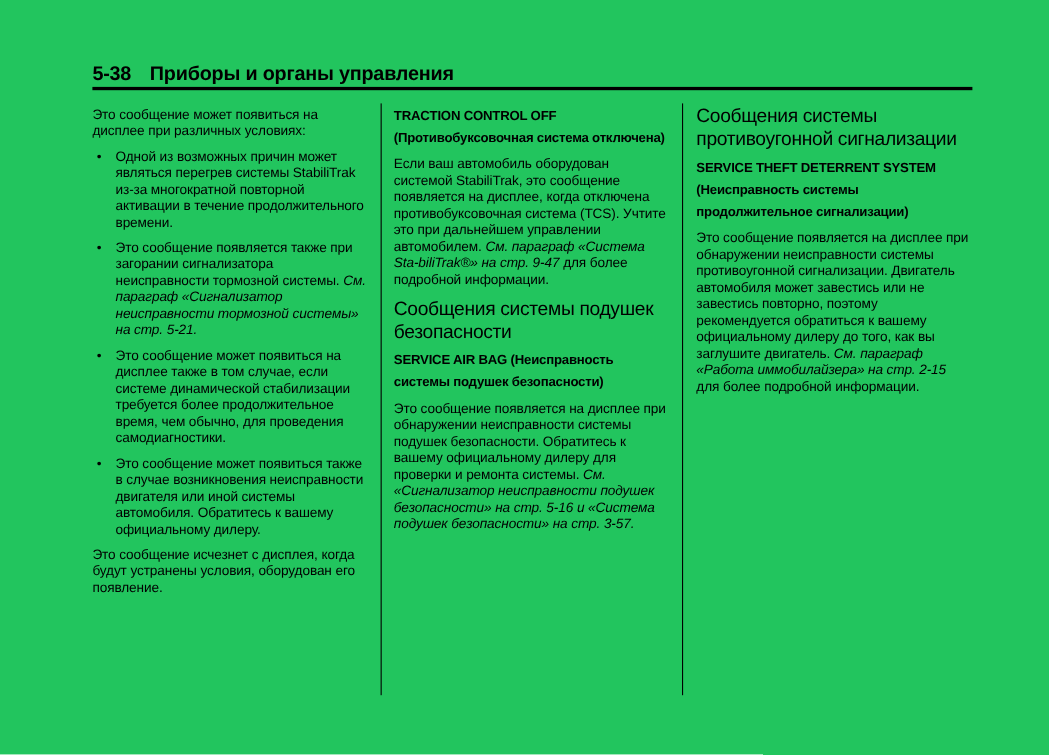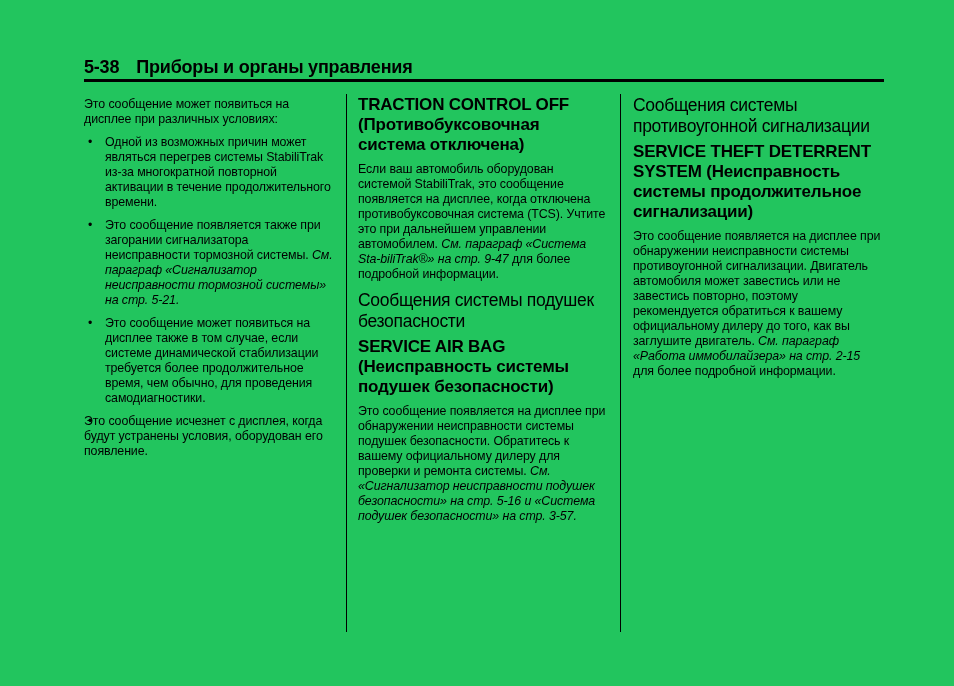--- a/index.html
+++ b/index.html
@@ -83,21 +83,21 @@
   h2.section-heading {
     margin: 0 0 5px 0;
     font-size: 17.5px;
     line-height: 21px;
     font-weight: normal;
     letter-spacing: -0.3px;
   }
   h2.mid-col { }
   h3.sub-heading {
     margin: 0 0 7px 0;
-    font-size: 17px;
+    font-size: 12px;
     line-height: 20px;
     font-weight: bold;
     letter-spacing: -0.2px;
   }
 </style>
 </head>
 <body>
 
 <div id="page">
 
@@ -120,20 +120,21 @@
       <li>
         <span class="marker">•</span>
         <span>Это сообщение появляется также при загорании сигнализатора неисправности тормозной системы. </span><span class="cite">См. параграф «Сигнализатор неисправности тормозной системы» на стр. 5-21.</span>
       </li>
       <li>
         <span class="marker">•</span>
         <span>Это сообщение может появиться на дисплее также в том случае, если системе динамической стабилизации требуется более продолжительное время, чем обычно, для проведения самодиагностики.</span>
       </li>
       <li>
         <span class="marker">•</span>
+        <span>Это сообщение может появиться также в случае возникновения неисправности двигателя или иной системы автомобиля. Обратитесь к вашему официальному дилеру.</span>
       </li>
     </ul>
     <p class="para">Это сообщение исчезнет с дисплея, когда будут устранены условия, оборудован его появление.</p>
   </div>
 
   <div id="col-2" class="col">
     <h3 class="sub-heading">TRACTION CONTROL OFF (Противобуксовочная система отключена)</h3>
     <p class="para"><span>Если ваш автомобиль оборудован системой StabiliTrak, это сообщение появляется на дисплее, когда отключена противобуксовочная система (TCS). Учтите это при дальнейшем управлении автомобилем. </span><span class="cite">См. параграф «Система Sta-biliTrak®» на стр. 9-47</span><span> для более подробной информации.</span></p>
     <h2 class="section-heading mid-col">Сообщения системы подушек безопасности</h2>
     <h3 class="sub-heading">SERVICE AIR BAG (Неисправность системы подушек безопасности)</h3>

